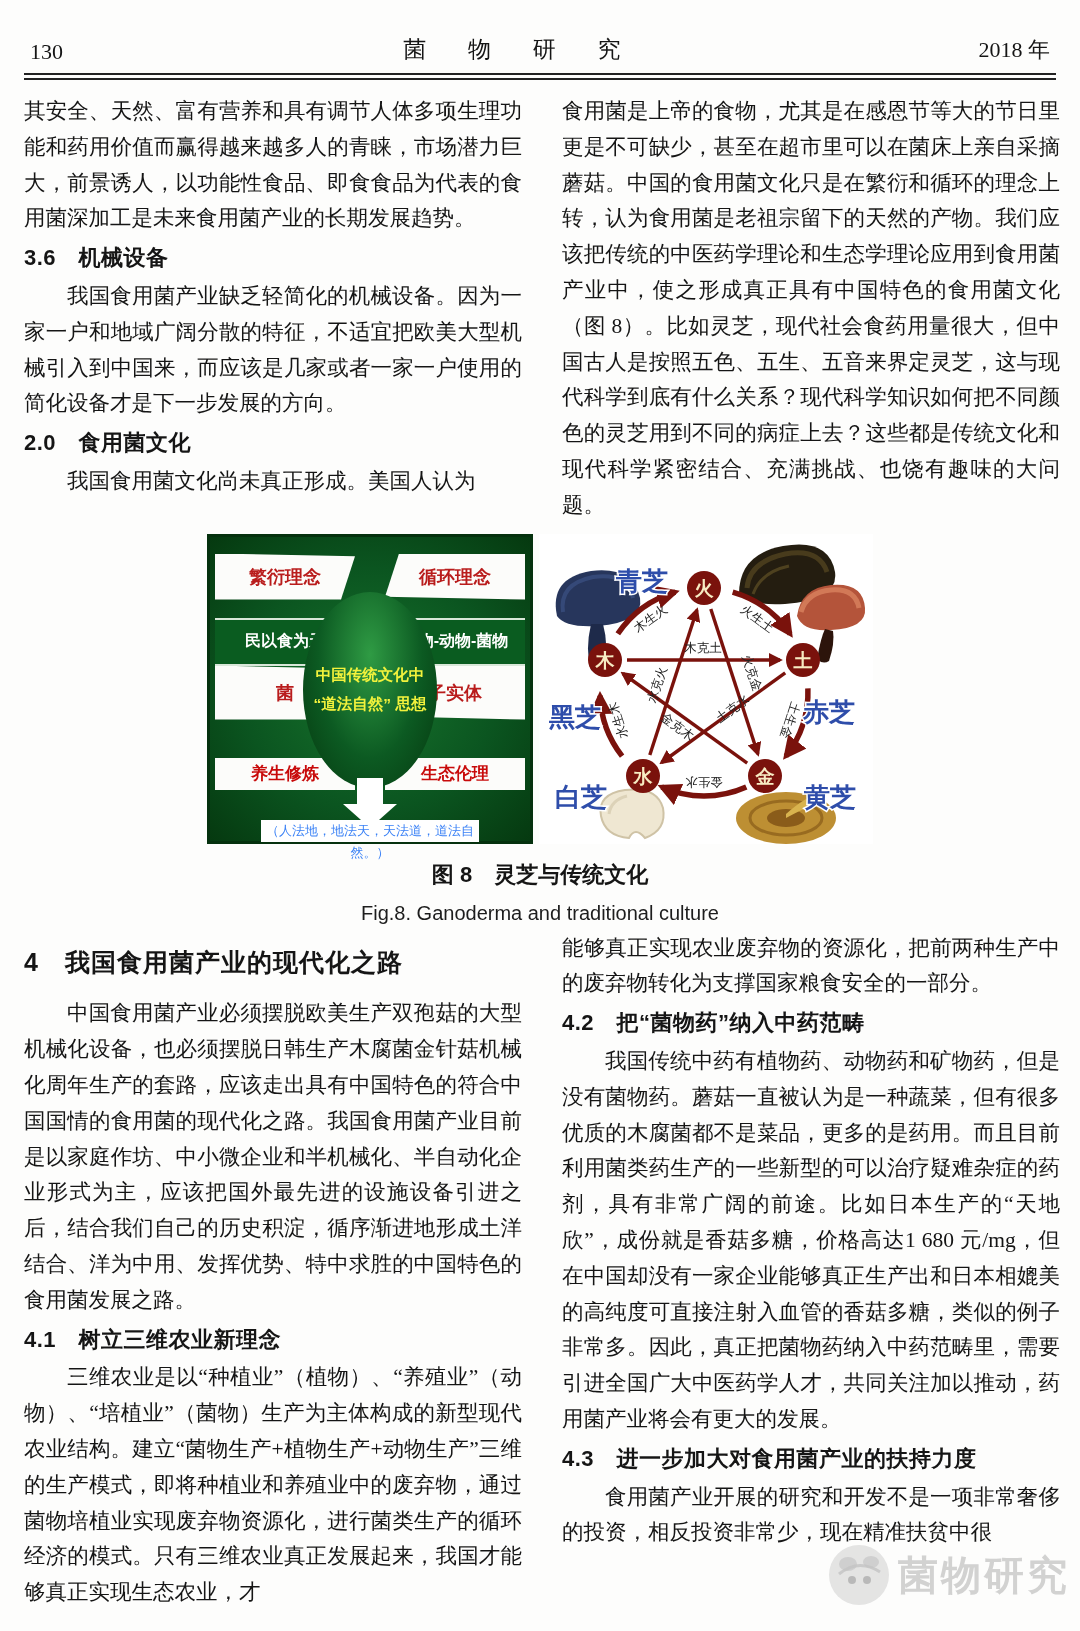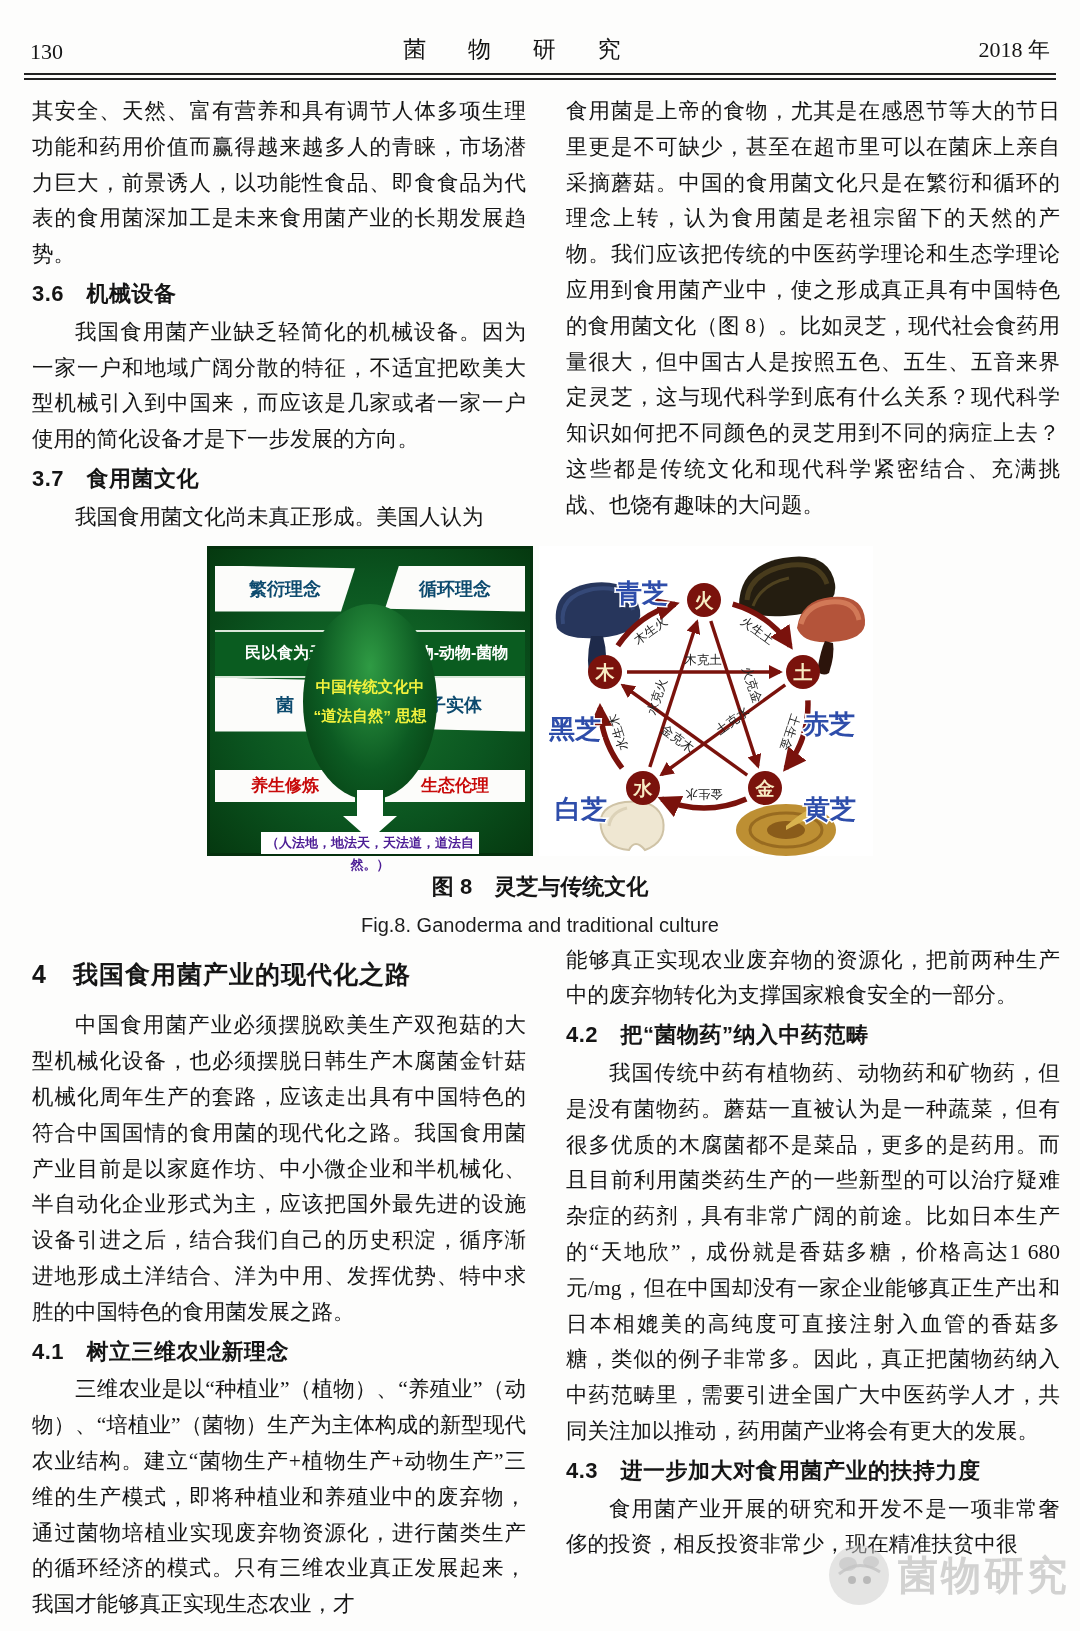--- a/index.html
+++ b/index.html
@@ -4,50 +4,50 @@
 <style>
   html,body{margin:0;padding:0;}
   body{width:1080px;height:1631px;position:relative;background:#fdfdfc;overflow:hidden;
        font-family:"Liberation Serif","DejaVu Serif",serif;color:#151515;}
   
   .header{display:flex;justify-content:space-between;align-items:flex-end;
           padding:34px 30px 8px 30px;font-size:22px;text-align:center;}
   .jtitle{letter-spacing:18px;font-size:23px;}
   .rule{margin:0 24px;height:3px;border-top:2.5px solid #222;border-bottom:2.5px solid #222;}
   
-  .cols{display:flex;gap:40px;padding:14px 20px 0 32px;}
+  .cols{display:flex;gap:40px;padding:14px 20px 0 24px;}
   .col{width:498px;font-size:21.5px;line-height:35.8px;text-align:justify;}
   .col p{margin:0;}
   .ind{text-indent:2em;}
   h3.sub{font-family:"Liberation Sans","DejaVu Sans",sans-serif;font-size:22px;margin:3px 0 3px;
          font-weight:bold;letter-spacing:.5px;}
   h2.sec{font-family:"Liberation Sans","DejaVu Sans",sans-serif;font-size:25px;margin:14px 0 16px;
          font-weight:bold;letter-spacing:1px;}
   
   .figwrap{display:flex;justify-content:center;gap:6px;margin-top:10px;}
   .gd{position:relative;width:326px;height:310px;flex:none;
       background:radial-gradient(ellipse at 50% 50%,#17742d 0%,#0b5520 55%,#05380f 100%);
       box-shadow:inset 0 0 0 3px #05310e;font-family:"Liberation Sans","DejaVu Sans",sans-serif;}
   .band{position:absolute;display:flex;align-items:center;justify-content:center;text-align:center;}
-  .bw{background:#fcfcfa;color:#0c4a6e;font-weight:bold;font-size:18px;}
+  .bw{background:#fcfcfa;color:#b91c1c;font-weight:bold;font-size:18px;}
   .bg2{background:#0a5c20;color:#fff;font-weight:bold;font-size:16px;
        border-top:2px solid #d9e7d9;border-bottom:2px solid #d9e7d9;}
   .lclip{clip-path:polygon(0 0,100% 6%,90% 100%,0 100%);}
   .rclip{clip-path:polygon(10% 0,100% 0,100% 100%,0 94%);}
   .red{color:#c80a0a;}
   .ellipse{position:absolute;left:96px;top:58px;width:134px;height:196px;border-radius:50%;
            background:radial-gradient(ellipse at 50% 32%,#2f9b44 0%,#0c5a22 55%,#05380f 100%);
            z-index:3;display:flex;flex-direction:column;justify-content:center;gap:8px;
            text-align:center;}
   .cline{color:#f2f23c;font-weight:bold;font-size:15.5px;}
   .arrowstem{position:absolute;left:150px;top:244px;width:26px;height:26px;background:#fff;z-index:4;}
   .arrowhead{position:absolute;left:136px;top:270px;width:0;height:0;z-index:4;
              border-left:27px solid transparent;border-right:27px solid transparent;border-top:24px solid #fff;}
   .gbbox{position:absolute;left:54px;top:286px;width:218px;height:22px;background:#fff;z-index:4;
-         font-size:13px;font-weight:bold;line-height:22px;text-align:center;color:#4c1d95;}
+         font-size:13px;font-weight:normal;line-height:22px;text-align:center;color:#3b82f6;}
   .wx{position:relative;width:334px;height:310px;background:#fff;flex:none;}
   .capzh{text-align:center;font-family:"Liberation Sans","DejaVu Sans",sans-serif;
          font-weight:bold;font-size:22px;margin-top:16px;}
   .capen{text-align:center;font-family:"Liberation Sans","DejaVu Sans",sans-serif;
          font-size:20px;margin-top:12px;color:#1d1d1d;}
   
   .wm{position:absolute;right:10px;top:1540px;display:flex;align-items:center;gap:4px;
       z-index:6;pointer-events:none;opacity:.8;}
   .wmtext{font-family:"Liberation Sans","DejaVu Sans",sans-serif;font-weight:bold;font-size:40px;
           color:rgba(196,196,196,.95);letter-spacing:3px;}
@@ -60,21 +60,21 @@
   <span class="jtitle">菌 物 研 究</span>
   <span>2018 年</span>
 </div>
 <div class="rule"></div>
 
 <div class="cols">
   <div class="col">
     <p>其安全、天然、富有营养和具有调节人体多项生理功能和药用价值而赢得越来越多人的青睐，市场潜力巨大，前景诱人，以功能性食品、即食食品为代表的食用菌深加工是未来食用菌产业的长期发展趋势。</p>
     <h3 class="sub">3.6　机械设备</h3>
     <p class="ind">我国食用菌产业缺乏轻简化的机械设备。因为一家一户和地域广阔分散的特征，不适宜把欧美大型机械引入到中国来，而应该是几家或者一家一户使用的简化设备才是下一步发展的方向。</p>
-    <h3 class="sub">3.7　食用菌文化</h3>
+    <h3 class="sub">2.0　食用菌文化</h3>
     <p class="ind">我国食用菌文化尚未真正形成。美国人认为</p>
   </div>
   <div class="col">
     <p>食用菌是上帝的食物，尤其是在感恩节等大的节日里更是不可缺少，甚至在超市里可以在菌床上亲自采摘蘑菇。中国的食用菌文化只是在繁衍和循环的理念上转，认为食用菌是老祖宗留下的天然的产物。我们应该把传统的中医药学理论和生态学理论应用到食用菌产业中，使之形成真正具有中国特色的食用菌文化（图 8）。比如灵芝，现代社会食药用量很大，但中国古人是按照五色、五生、五音来界定灵芝，这与现代科学到底有什么关系？现代科学知识如何把不同颜色的灵芝用到不同的病症上去？这些都是传统文化和现代科学紧密结合、充满挑战、也饶有趣味的大问题。</p>
   </div>
 </div>
 
 <div class="figwrap">
 
   <div class="gd">

